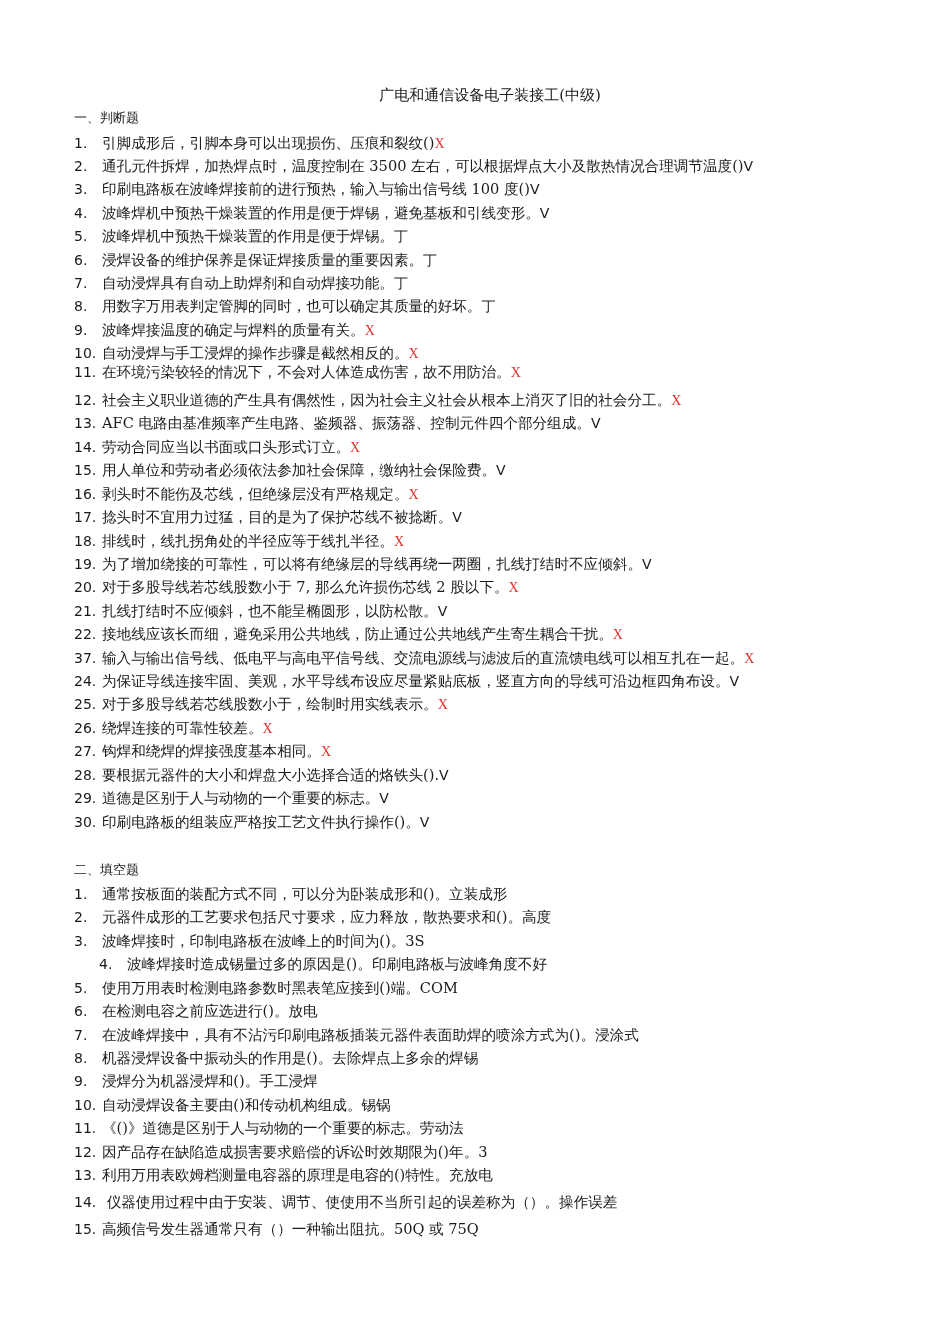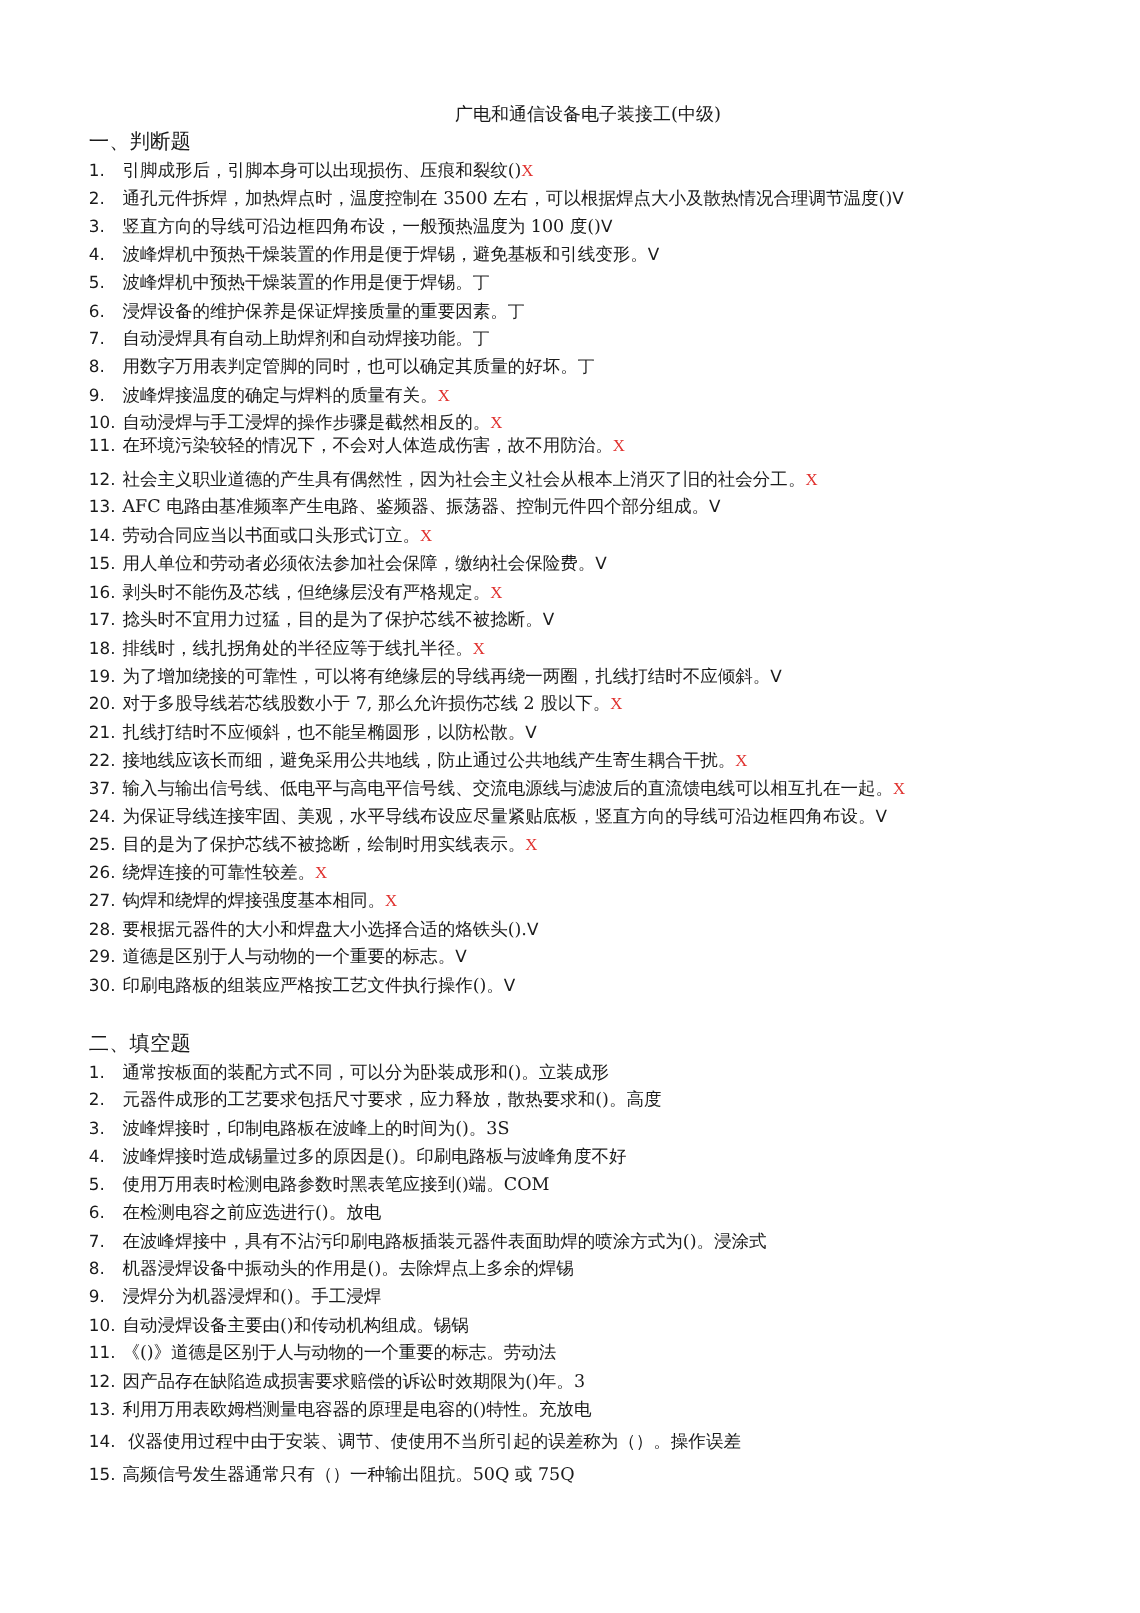--- a/index.html
+++ b/index.html
@@ -7,21 +7,21 @@
       width: 950px; height: 1344px; position: relative; overflow: hidden;
       font-family: "DejaVu Serif", "Liberation Serif", serif;
       color: #1a1a1a;
     }
     .page { position: absolute; left: 0; top: 0; width: 950px; height: 1068px; }
     .title {
       position: absolute; left: 0; width: 980px; top: 85px;
       text-align: center; font-size: 15px; line-height: 20px;
     }
     .section-heading {
-      position: absolute; left: 74px; font-size: 17px; line-height: 20px;
+      position: absolute; left: 74px; font-size: 13px; line-height: 20px;
     }
     .line {
       position: absolute; left: 74px; font-size: 14.6px; line-height: 20px;
       white-space: nowrap;
     }
     .num {
       display: inline-block; width: 28px;
       font-family: "DejaVu Sans", "Liberation Sans", sans-serif; font-size: 14px;
     }
     .ans-red {
@@ -32,21 +32,21 @@
 </head>
 <body>
 
 <div class="page">
   <div class="title">广电和通信设备电子装接工(中级)</div>
 
   <div class="section-heading" style="top:108px">一、判断题</div>
   <div id="sec1">
       <div class="line" style="top: 133px;"><span class="num">1.</span><span>引脚成形后，引脚本身可以出现损伤、压痕和裂纹()</span><span class="ans-red">X</span></div>
       <div class="line" style="top: 156px;"><span class="num">2.</span><span>通孔元件拆焊，加热焊点时，温度控制在 3500 左右，可以根据焊点大小及散热情况合理调节温度()</span><span class="ans">V</span></div>
-      <div class="line" style="top: 179px;"><span class="num">3.</span><span>竖直方向的导线可沿边框四角布设，一般预热温度为 100 度()</span><span class="ans">V</span></div>
+      <div class="line" style="top: 179px;"><span class="num">3.</span><span>印刷电路板在波峰焊接前的进行预热，输入与输出信号线 100 度()</span><span class="ans">V</span></div>
       <div class="line" style="top: 203px;"><span class="num">4.</span><span>波峰焊机中预热干燥装置的作用是便于焊锡，避免基板和引线变形。</span><span class="ans">V</span></div>
       <div class="line" style="top: 226px;"><span class="num">5.</span><span>波峰焊机中预热干燥装置的作用是便于焊锡。</span><span class="ans">丁</span></div>
       <div class="line" style="top: 250px;"><span class="num">6.</span><span>浸焊设备的维护保养是保证焊接质量的重要因素。</span><span class="ans">丁</span></div>
       <div class="line" style="top: 273px;"><span class="num">7.</span><span>自动浸焊具有自动上助焊剂和自动焊接功能。</span><span class="ans">丁</span></div>
       <div class="line" style="top: 296px;"><span class="num">8.</span><span>用数字万用表判定管脚的同时，也可以确定其质量的好坏。</span><span class="ans">丁</span></div>
       <div class="line" style="top: 320px;"><span class="num">9.</span><span>波峰焊接温度的确定与焊料的质量有关。</span><span class="ans-red">X</span></div>
       <div class="line" style="top: 343px;"><span class="num">10.</span><span>自动浸焊与手工浸焊的操作步骤是截然相反的。</span><span class="ans-red">X</span></div>
       <div class="line" style="top: 362px;"><span class="num">11.</span><span>在环境污染较轻的情况下，不会对人体造成伤害，故不用防治。</span><span class="ans-red">X</span></div>
       <div class="line" style="top: 390px;"><span class="num">12.</span><span>社会主义职业道德的产生具有偶然性，因为社会主义社会从根本上消灭了旧的社会分工。</span><span class="ans-red">X</span></div>
       <div class="line" style="top: 413px;"><span class="num">13.</span><span>AFC 电路由基准频率产生电路、鉴频器、振荡器、控制元件四个部分组成。</span><span class="ans">V</span></div>
@@ -54,34 +54,34 @@
       <div class="line" style="top: 460px;"><span class="num">15.</span><span>用人单位和劳动者必须依法参加社会保障，缴纳社会保险费。</span><span class="ans">V</span></div>
       <div class="line" style="top: 484px;"><span class="num">16.</span><span>剥头时不能伤及芯线，但绝缘层没有严格规定。</span><span class="ans-red">X</span></div>
       <div class="line" style="top: 507px;"><span class="num">17.</span><span>捻头时不宜用力过猛，目的是为了保护芯线不被捻断。</span><span class="ans">V</span></div>
       <div class="line" style="top: 531px;"><span class="num">18.</span><span>排线时，线扎拐角处的半径应等于线扎半径。</span><span class="ans-red">X</span></div>
       <div class="line" style="top: 554px;"><span class="num">19.</span><span>为了增加绕接的可靠性，可以将有绝缘层的导线再绕一两圈，扎线打结时不应倾斜。</span><span class="ans">V</span></div>
       <div class="line" style="top: 577px;"><span class="num">20.</span><span>对于多股导线若芯线股数小于 7, 那么允许损伤芯线 2 股以下。</span><span class="ans-red">X</span></div>
       <div class="line" style="top: 601px;"><span class="num">21.</span><span>扎线打结时不应倾斜，也不能呈椭圆形，以防松散。</span><span class="ans">V</span></div>
       <div class="line" style="top: 624px;"><span class="num">22.</span><span>接地线应该长而细，避免采用公共地线，防止通过公共地线产生寄生耦合干扰。</span><span class="ans-red">X</span></div>
       <div class="line" style="top: 648px;"><span class="num">37.</span><span>输入与输出信号线、低电平与高电平信号线、交流电源线与滤波后的直流馈电线可以相互扎在一起。</span><span class="ans-red">X</span></div>
       <div class="line" style="top: 671px;"><span class="num">24.</span><span>为保证导线连接牢固、美观，水平导线布设应尽量紧贴底板，竖直方向的导线可沿边框四角布设。</span><span class="ans">V</span></div>
-      <div class="line" style="top: 694px;"><span class="num">25.</span><span>目的是为了保护芯线不被捻断，绘制时用实线表示。</span><span class="ans-red">X</span></div>
+      <div class="line" style="top: 694px;"><span class="num">25.</span><span>对于多股导线若芯线股数小于，绘制时用实线表示。</span><span class="ans-red">X</span></div>
       <div class="line" style="top: 718px;"><span class="num">26.</span><span>绕焊连接的可靠性较差。</span><span class="ans-red">X</span></div>
       <div class="line" style="top: 741px;"><span class="num">27.</span><span>钩焊和绕焊的焊接强度基本相同。</span><span class="ans-red">X</span></div>
       <div class="line" style="top: 765px;"><span class="num">28.</span><span>要根据元器件的大小和焊盘大小选择合适的烙铁头().</span><span class="ans">V</span></div>
       <div class="line" style="top: 788px;"><span class="num">29.</span><span>道德是区别于人与动物的一个重要的标志。</span><span class="ans">V</span></div>
       <div class="line" style="top: 812px;"><span class="num">30.</span><span>印刷电路板的组装应严格按工艺文件执行操作()。</span><span class="ans">V</span></div>
     </div>
 
   <div class="section-heading" style="top:860px">二、填空题</div>
   <div id="sec2">
       <div class="line" style="top: 884px;"><span class="num">1.</span><span>通常按板面的装配方式不同，可以分为卧装成形和()。立装成形</span></div>
       <div class="line" style="top: 907px;"><span class="num">2.</span><span>元器件成形的工艺要求包括尺寸要求，应力释放，散热要求和()。高度</span></div>
       <div class="line" style="top: 931px;"><span class="num">3.</span><span>波峰焊接时，印制电路板在波峰上的时间为()。3S</span></div>
-      <div class="line" style="top: 954px;"><span class="num">4.</span><span>波峰焊接时造成锡量过多的原因是()。印刷电路板与波峰角度不好</span></div>
+      <div class="line" style="top: 954px; margin-left: 25px;"><span class="num">4.</span><span>波峰焊接时造成锡量过多的原因是()。印刷电路板与波峰角度不好</span></div>
       <div class="line" style="top: 978px;"><span class="num">5.</span><span>使用万用表时检测电路参数时黑表笔应接到()端。COM</span></div>
       <div class="line" style="top: 1001px;"><span class="num">6.</span><span>在检测电容之前应选进行()。放电</span></div>
       <div class="line" style="top: 1025px;"><span class="num">7.</span><span>在波峰焊接中，具有不沾污印刷电路板插装元器件表面助焊的喷涂方式为()。浸涂式</span></div>
       <div class="line" style="top: 1048px;"><span class="num">8.</span><span>机器浸焊设备中振动头的作用是()。去除焊点上多余的焊锡</span></div>
       <div class="line" style="top: 1071px;"><span class="num">9.</span><span>浸焊分为机器浸焊和()。手工浸焊</span></div>
       <div class="line" style="top: 1095px;"><span class="num">10.</span><span>自动浸焊设备主要由()和传动机构组成。锡锅</span></div>
       <div class="line" style="top: 1118px;"><span class="num">11.</span><span>《()》道德是区别于人与动物的一个重要的标志。劳动法</span></div>
       <div class="line" style="top: 1142px;"><span class="num">12.</span><span>因产品存在缺陷造成损害要求赔偿的诉讼时效期限为()年。3</span></div>
       <div class="line" style="top: 1165px;"><span class="num">13.</span><span>利用万用表欧姆档测量电容器的原理是电容的()特性。充放电</span></div>
       <div class="line" style="top: 1192px;"><span class="num">14.</span><span> 仪器使用过程中由于安装、调节、使使用不当所引起的误差称为（）。操作误差</span></div>

